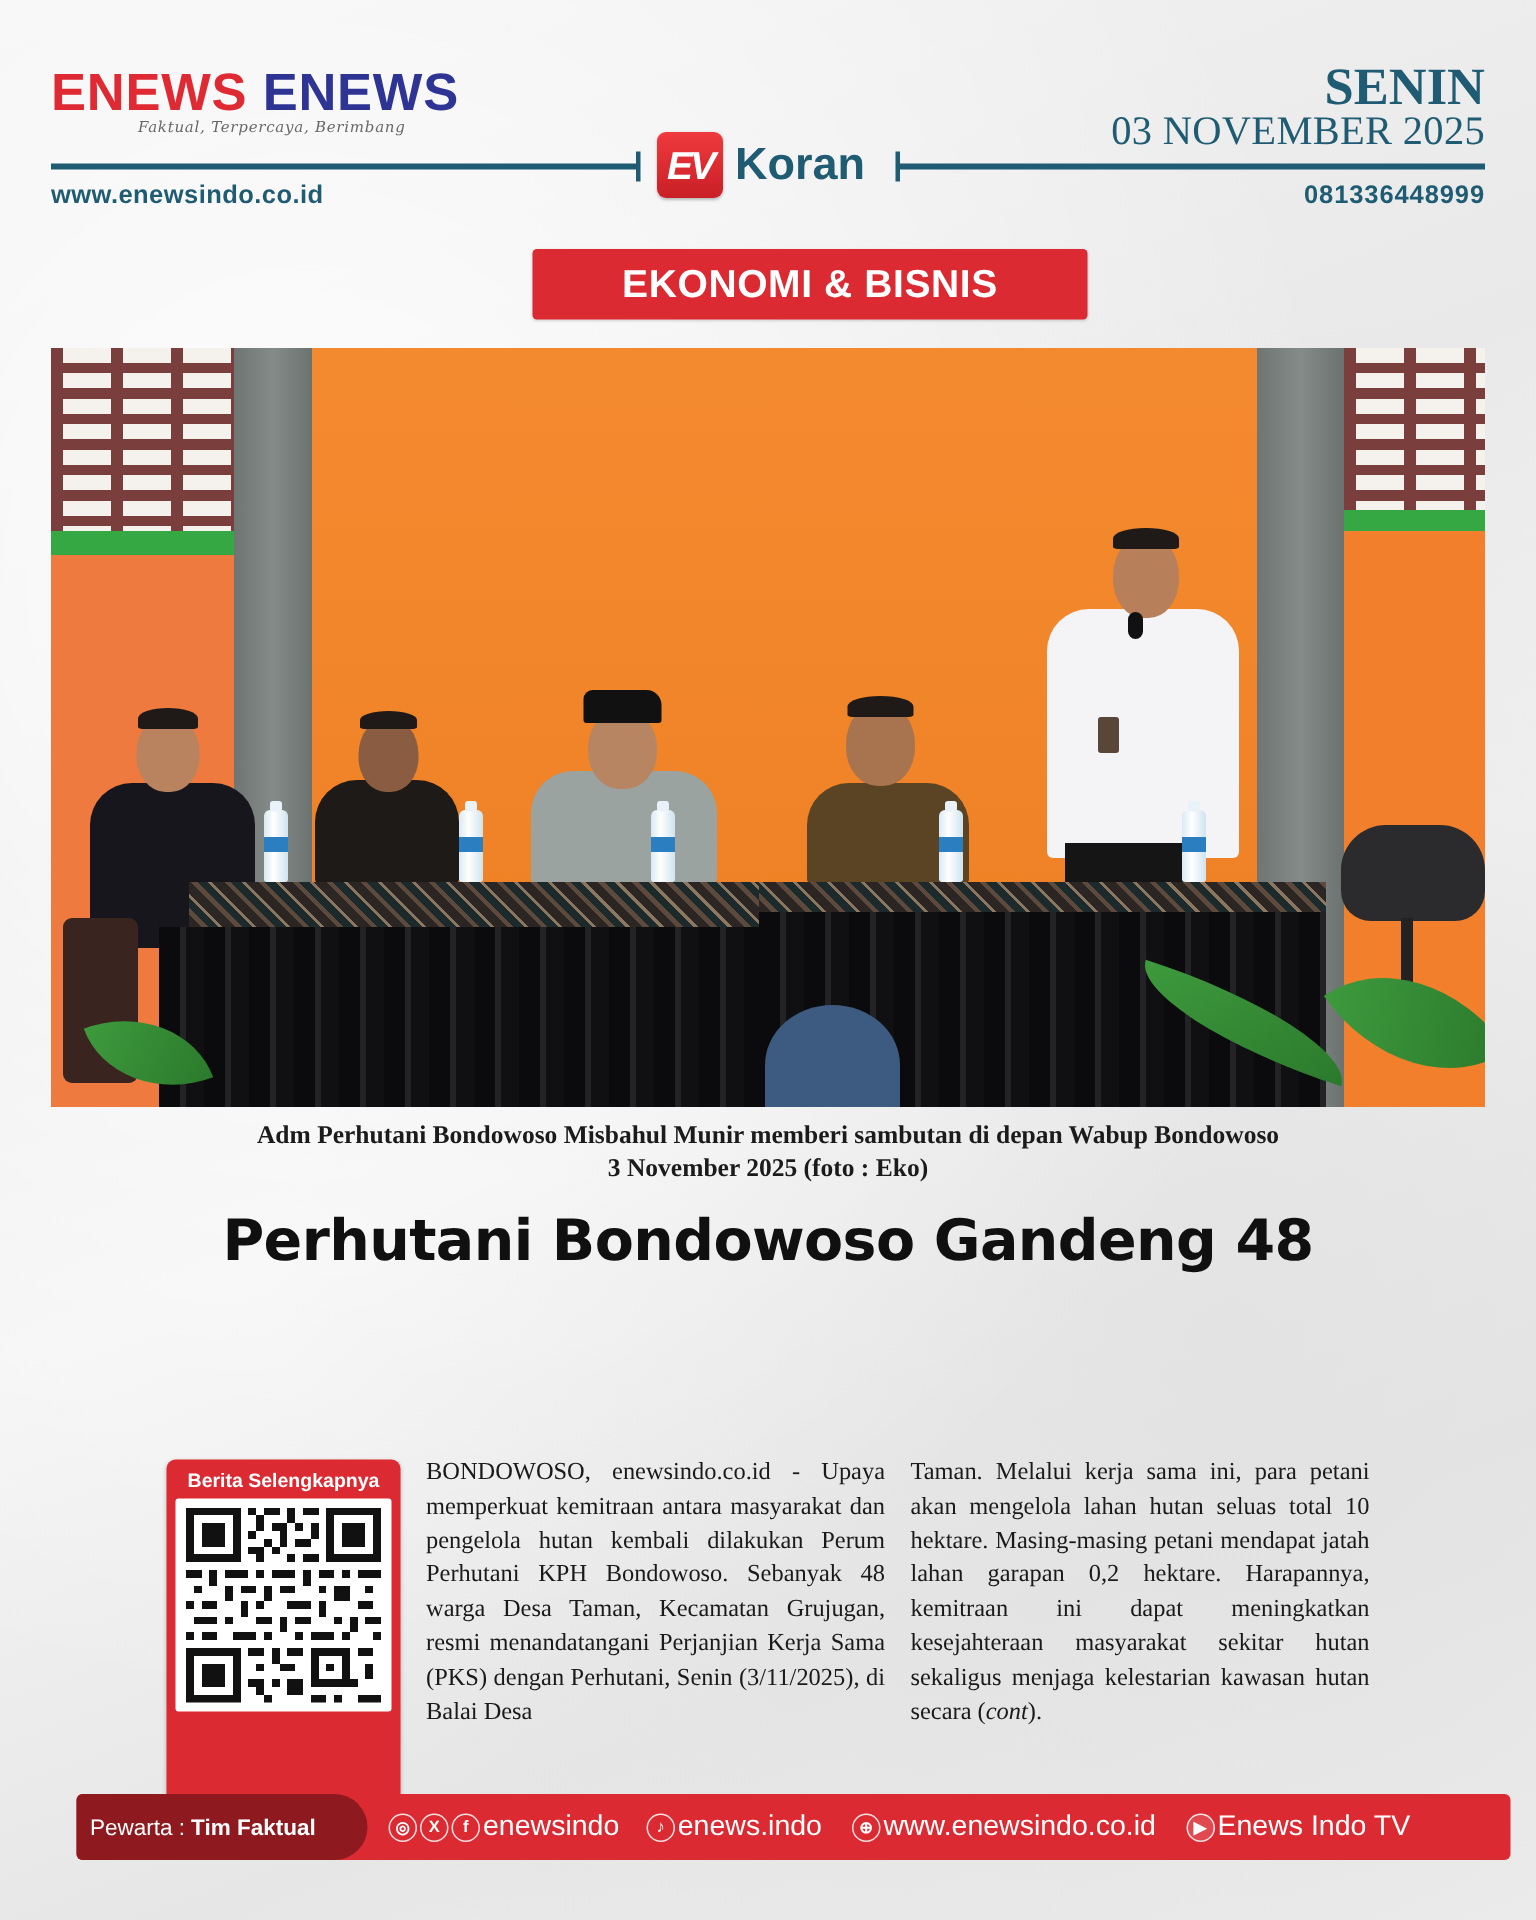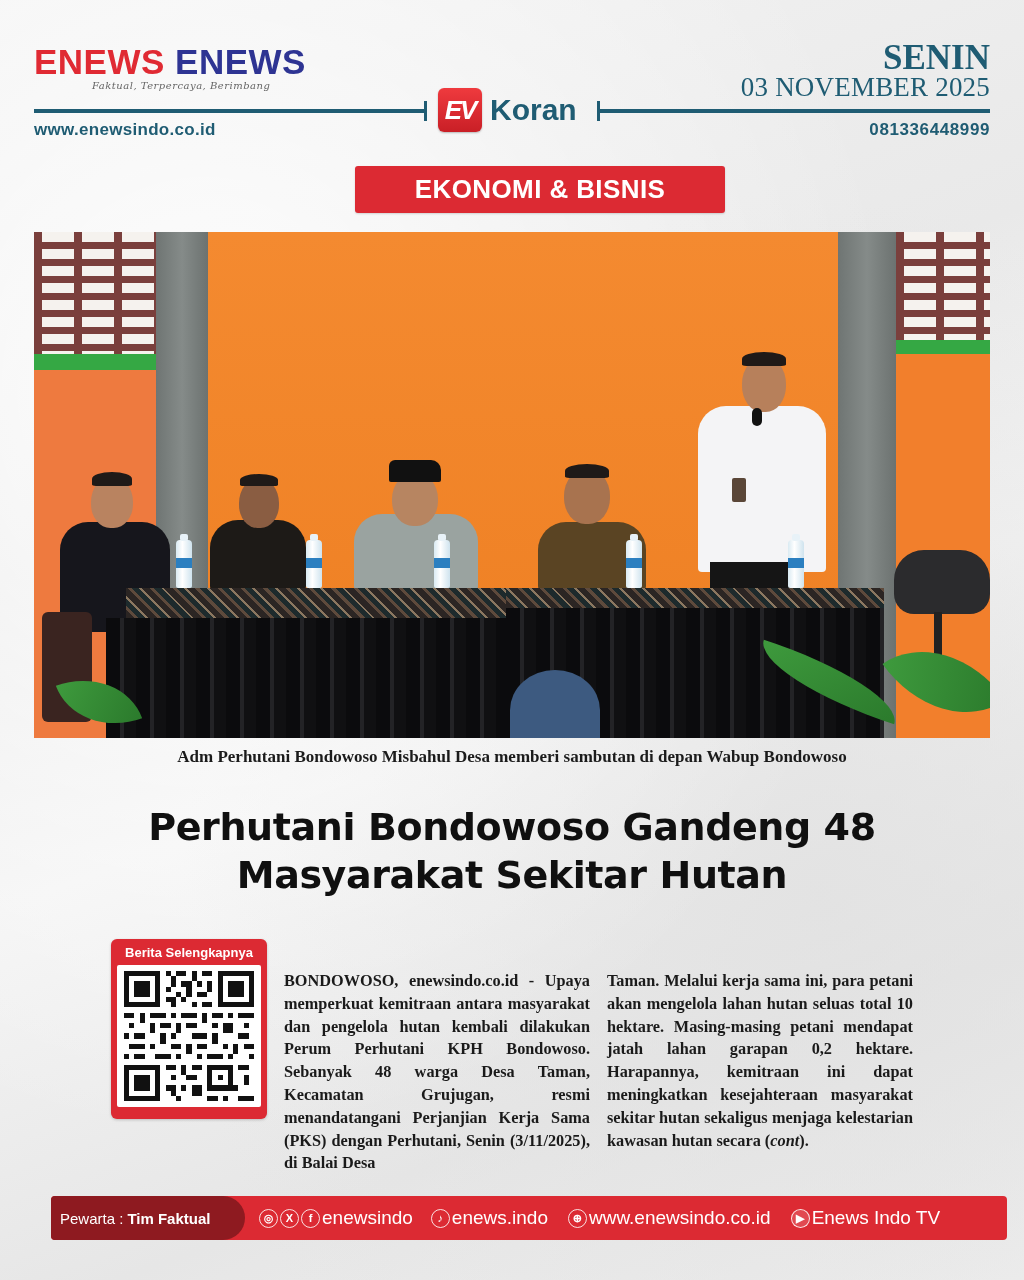--- a/index.html
+++ b/index.html
@@ -76,31 +76,31 @@
 
   
   .headline {
     position: absolute; left: 34px; top: 803px; width: 956px; text-align: center;
     font-family: "DejaVu Sans", sans-serif; font-weight: 700; font-size: 38px; line-height: 48px; color: #101010;
     letter-spacing: -0.4px;
   }
 
   
   .qr-card {
-    position: absolute; left: 111px; top: 939px; width: 156px; height: 180px;
+    position: absolute; left: 111px; top: 973px; width: 156px; height: 232px;
     background: #dc2a33; border-radius: 6px; padding: 6px; box-shadow: 0 1px 3px rgba(0,0,0,0.2);
   }
   .qr-label { color: #fff; font-size: 13px; font-weight: 700; text-align: center; height: 20px; line-height: 16px; }
   .qr-box { background: #fff; width: 144px; height: 142px; border-radius: 2px; padding: 6px; }
   .qr-box svg { width: 132px; height: 130px; display: block; }
 
   
   .body-col {
     position: absolute; top: 970px; width: 306px;
-    font-family: "Liberation Serif", serif; font-weight: 700; font-size: 16.3px; line-height: 22.8px; color: #1a1a1a;
+    font-family: "Liberation Serif", serif; font-weight: 400; font-size: 16.3px; line-height: 22.8px; color: #1a1a1a;
     text-align: justify; text-align-last: left;
   }
   .body-col.c1 { left: 284px; }
   .body-col.c2 { left: 607px; }
   .body-col em { font-style: italic; }
 
   
   .footer {
     position: absolute; left: 51px; top: 1196px; width: 956px; height: 44px;
     background: #dc2a33; border-radius: 4px; display: flex; align-items: center; color: #fff;
@@ -197,26 +197,26 @@
   <div class="abs bottle" style="left:592px;top:308px;width:16px;height:48px"></div>
   <div class="abs bottle" style="left:754px;top:308px;width:16px;height:48px"></div>
 
   <div class="abs" style="left:476px;top:438px;width:90px;height:80px;background:#3d5a80;border-radius:50% 50% 10% 10%"></div>
   <div class="abs leaf" style="left:30px;top:440px;width:70px;height:60px;transform:rotate(-20deg)"></div>
   <div class="abs leaf" style="left:720px;top:430px;width:150px;height:40px;transform:rotate(18deg)"></div>
   <div class="abs leaf" style="left:870px;top:400px;width:80px;height:100px;transform:rotate(-35deg)"></div>
 </div>
 
 <div class="caption">
-  <div>Adm Perhutani Bondowoso Misbahul Desa memberi sambutan di depan Wabup Bondowoso</div>
+  <div>Adm Perhutani Bondowoso Misbahul Munir memberi sambutan di depan Wabup Bondowoso</div>
+  <div>3 November 2025 (foto : Eko)</div>
 </div>
 
 <h1 class="headline">
   <div>Perhutani Bondowoso Gandeng 48</div>
-  <div>Masyarakat Sekitar Hutan</div>
 </h1>
 
 <div class="qr-card">
   <div class="qr-label">Berita Selengkapnya</div>
   <div class="qr-box">
     <svg viewBox="0 0 25 25" shape-rendering="crispEdges">
       <rect width="25" height="25" fill="#fff"></rect>
       <g fill="#111">
         <path d="M0 0h7v7H0z M18 0h7v7h-7z M0 18h7v7H0z"></path>
       </g>

